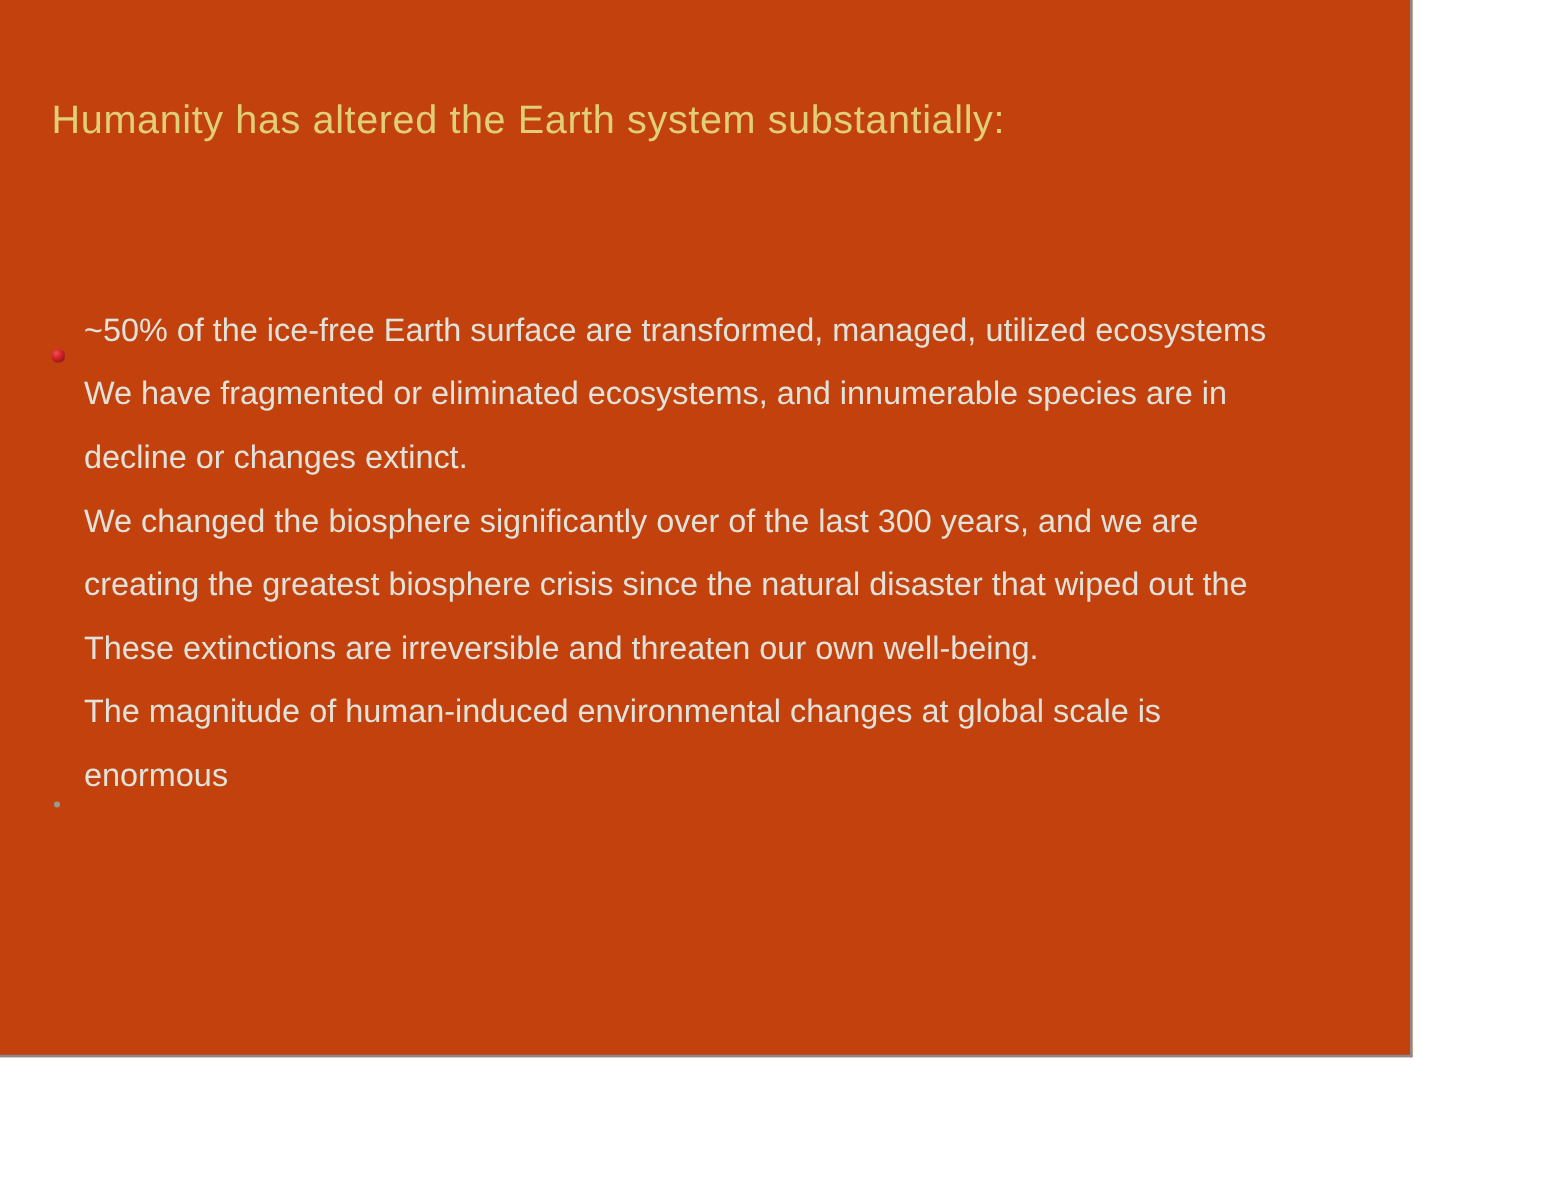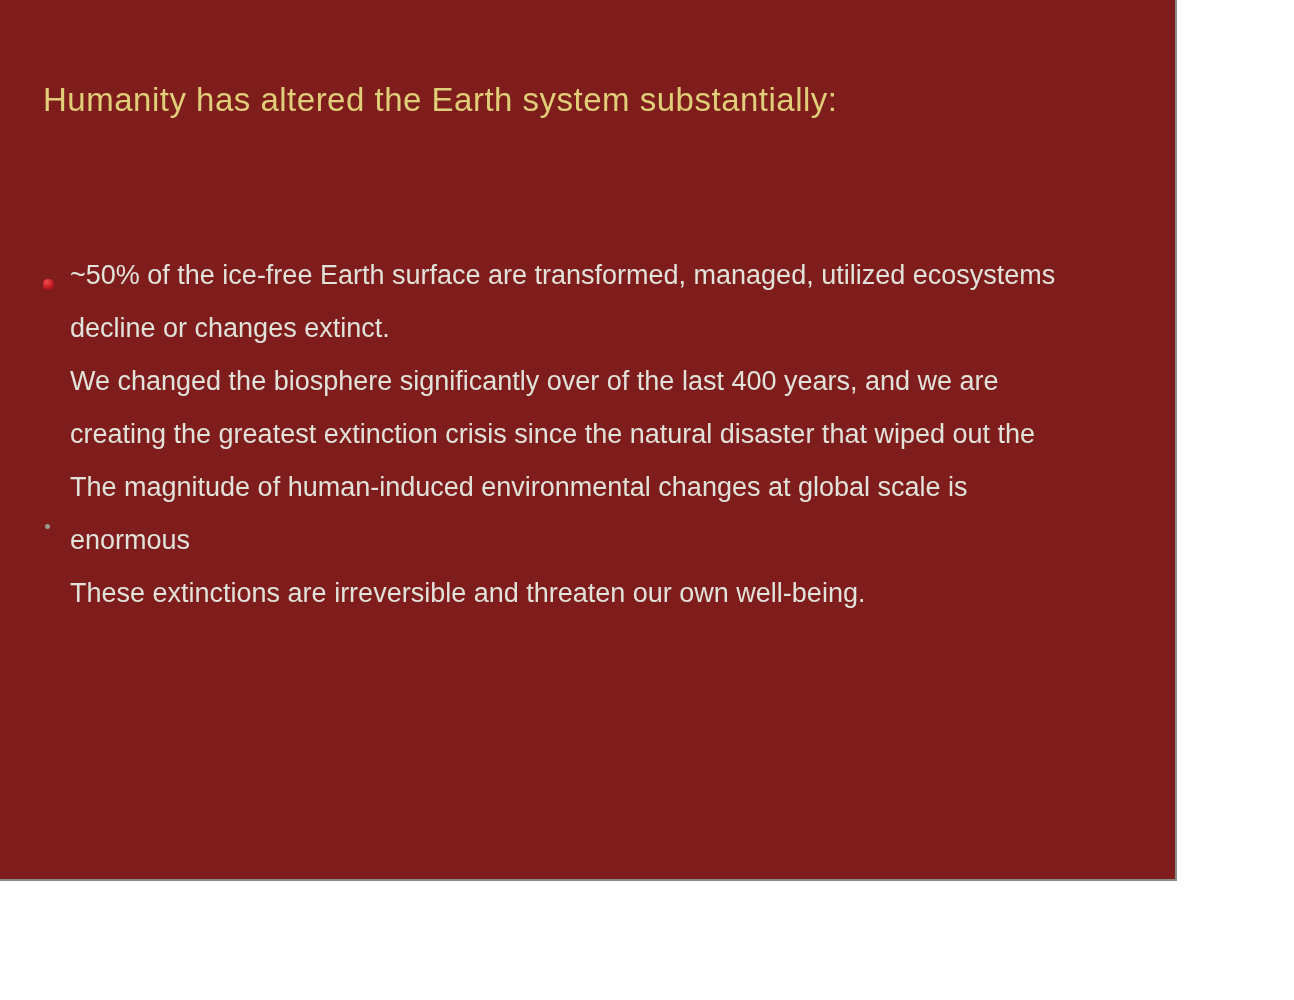--- a/index.html
+++ b/index.html
@@ -10,21 +10,21 @@
     height: 1000px;
     overflow: hidden;
     font-family: "Liberation Sans", sans-serif;
   }
   .slide {
     position: absolute;
     left: 0;
     top: 0;
     width: 1175px;
     height: 879px;
-    background: #7f1d1d;
+    background: #c2410c;
     border-right: 2px solid #8a8a8a;
     border-bottom: 2px solid #8a8a8a;
   }
   .slide-title {
     position: absolute;
     left: 43px;
     top: 80px;
     font-size: 33px;
     line-height: 40px;
     color: #e0ce78;
@@ -34,21 +34,21 @@
   .bullet-list {
     position: absolute;
     left: 43px;
     top: 249px;
     width: 1115px;
     color: #e1e2d9;
     font-size: 27px;
   }
   .para {
     display: flex;
-    align-items: center;
+    align-items: flex-end;
   }
   .bullet-cell {
     flex: 0 0 27px;
     width: 27px;
     box-sizing: border-box;
     padding-top: 17px;
     display: block;
   }
   .red-bullet {
     display: block;
@@ -84,39 +84,40 @@
         <span class="bullet-cell">
           <span class="red-bullet"></span>
         </span>
         <div class="para-text">
           <div class="line">~50% of the ice-free Earth surface are transformed, managed, utilized ecosystems</div>
         </div>
       </div>
       <div class="para">
         <span class="bullet-cell"></span>
         <div class="para-text">
+          <div class="line">We have fragmented or eliminated ecosystems, and innumerable species are in</div>
           <div class="line">decline or changes extinct.</div>
         </div>
       </div>
       <div class="para">
         <span class="bullet-cell"></span>
         <div class="para-text">
-          <div class="line">We changed the biosphere significantly over of the last 400 years, and we are</div>
-          <div class="line">creating the greatest extinction crisis since the natural disaster that wiped out the</div>
+          <div class="line">We changed the biosphere significantly over of the last 300 years, and we are</div>
+          <div class="line">creating the greatest biosphere crisis since the natural disaster that wiped out the</div>
+        </div>
+      </div>
+      <div class="para">
+        <span class="bullet-cell"></span>
+        <div class="para-text">
+          <div class="line">These extinctions are irreversible and threaten our own well-being.</div>
         </div>
       </div>
       <div class="para">
         <span class="bullet-cell">
           <span class="dot-bullet"></span>
         </span>
         <div class="para-text">
           <div class="line">The magnitude of human-induced environmental changes at global scale is</div>
           <div class="line">enormous</div>
         </div>
       </div>
-      <div class="para">
-        <span class="bullet-cell"></span>
-        <div class="para-text">
-          <div class="line">These extinctions are irreversible and threaten our own well-being.</div>
-        </div>
-      </div>
     </div>
 </div>
 
 </body></html>

